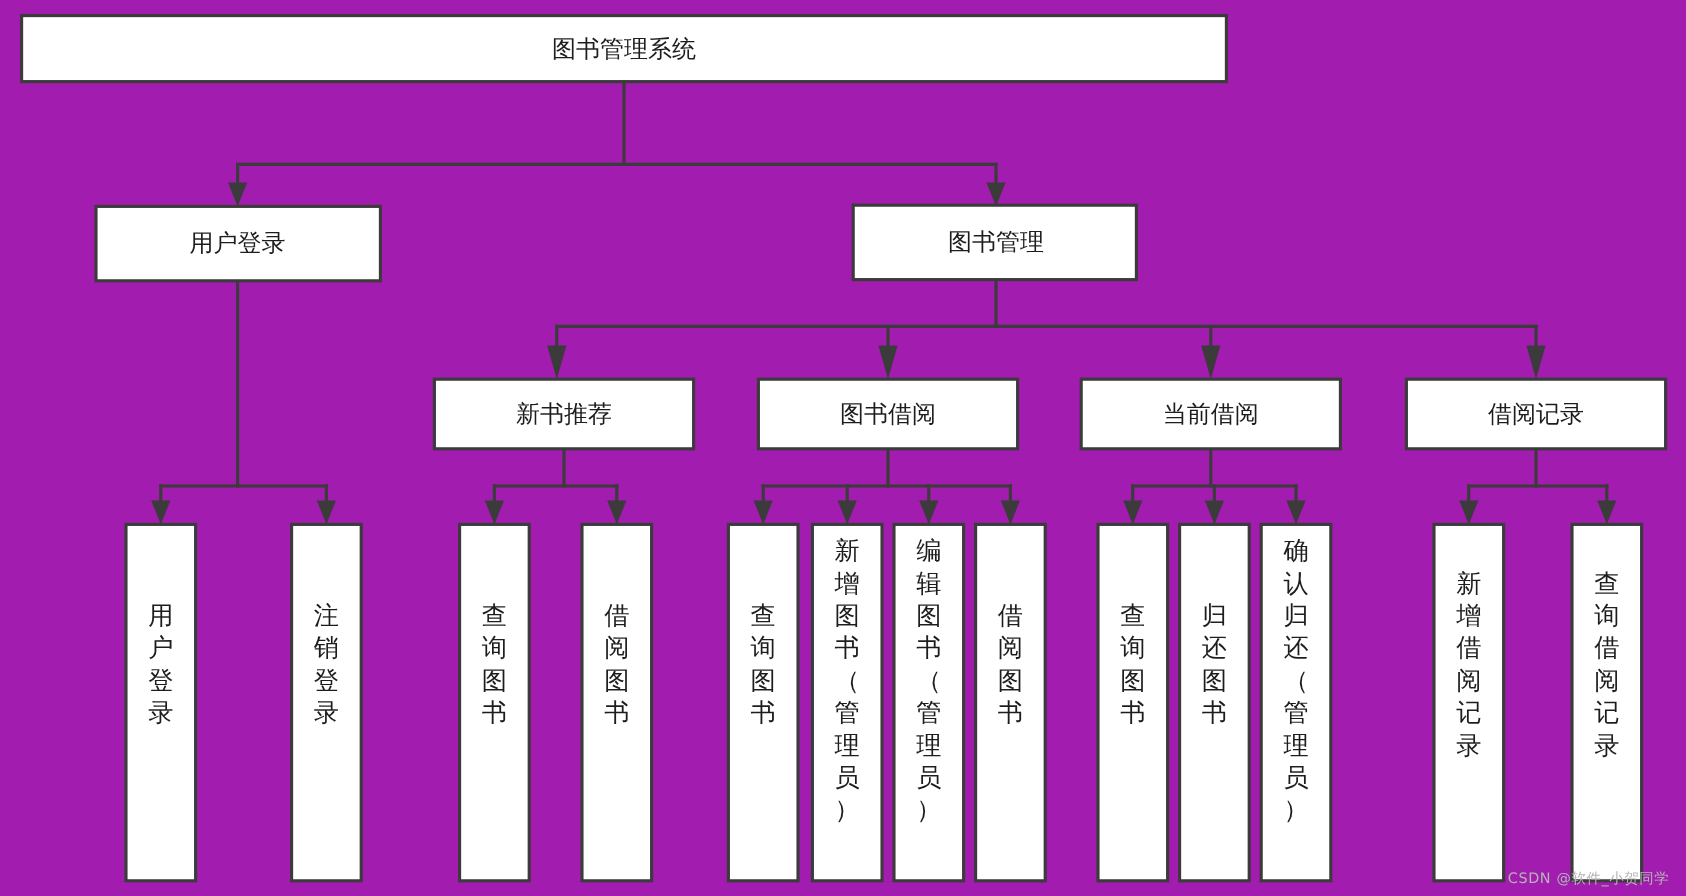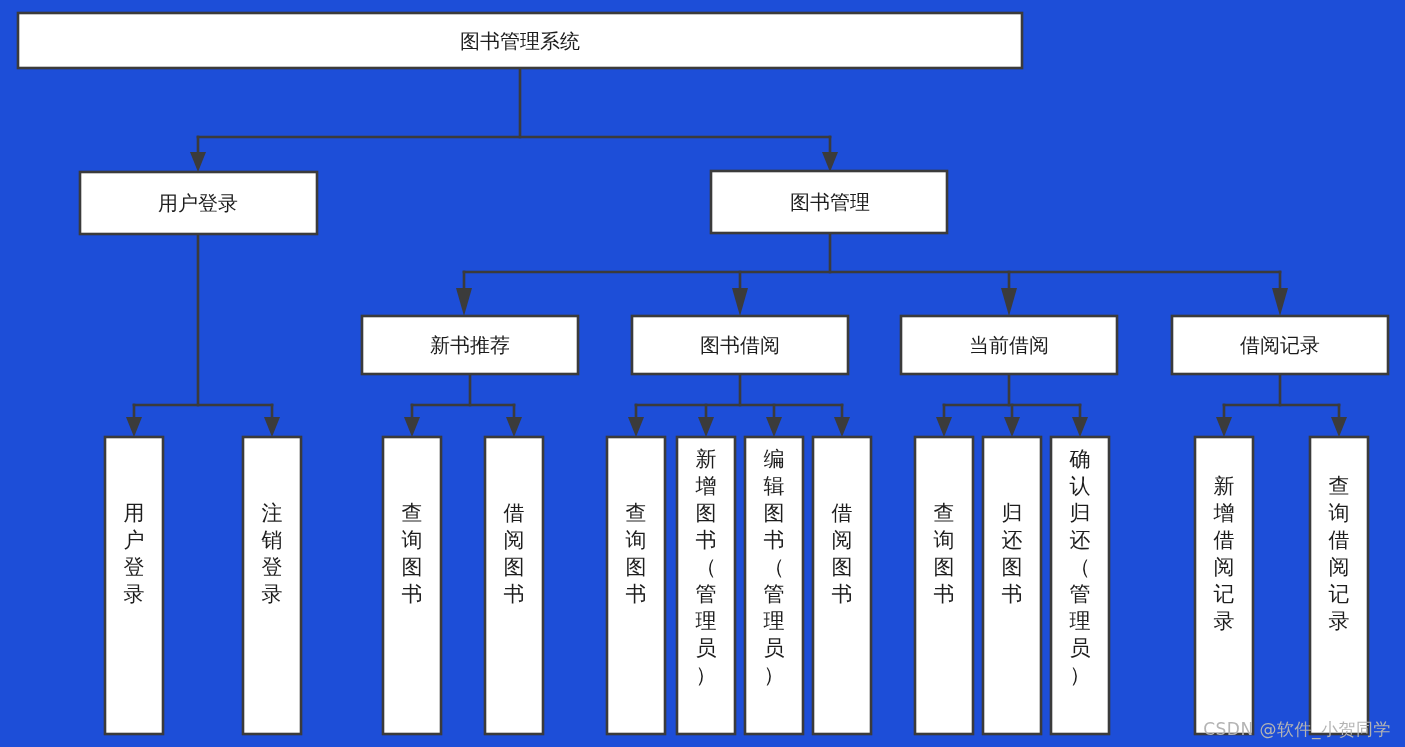--- a/index.html
+++ b/index.html
@@ -8,21 +8,21 @@
     padding: 0;
     background: #ffffff;
   }
   body {
     font-family: "DejaVu Sans", "Liberation Sans", sans-serif;
   }
   #diagram-root {
     position: relative;
     width: 1405px;
     height: 747px;
-    background: #1d4ed8;
+    background: #a21caf;
     overflow: hidden;
   }
   svg.diagram-canvas {
     position: absolute;
     left: 0;
     top: 0;
     width: 1405px;
     height: 747px;
     display: block;
   }
@@ -52,21 +52,21 @@
     font-family: "DejaVu Sans", "Liberation Sans", sans-serif;
     font-size: 21px;
     fill: #1d1d1d;
     text-anchor: middle;
   }
   .watermark {
     position: absolute;
     right: 14px;
     bottom: 6px;
     font-family: "DejaVu Sans", "Liberation Sans", sans-serif;
-    font-size: 17px;
+    font-size: 12px;
     color: #b4b4b4;
     letter-spacing: 0.5px;
     white-space: nowrap;
     pointer-events: none;
     user-select: none;
   }
 </style>
 </head>
 <body>
 

